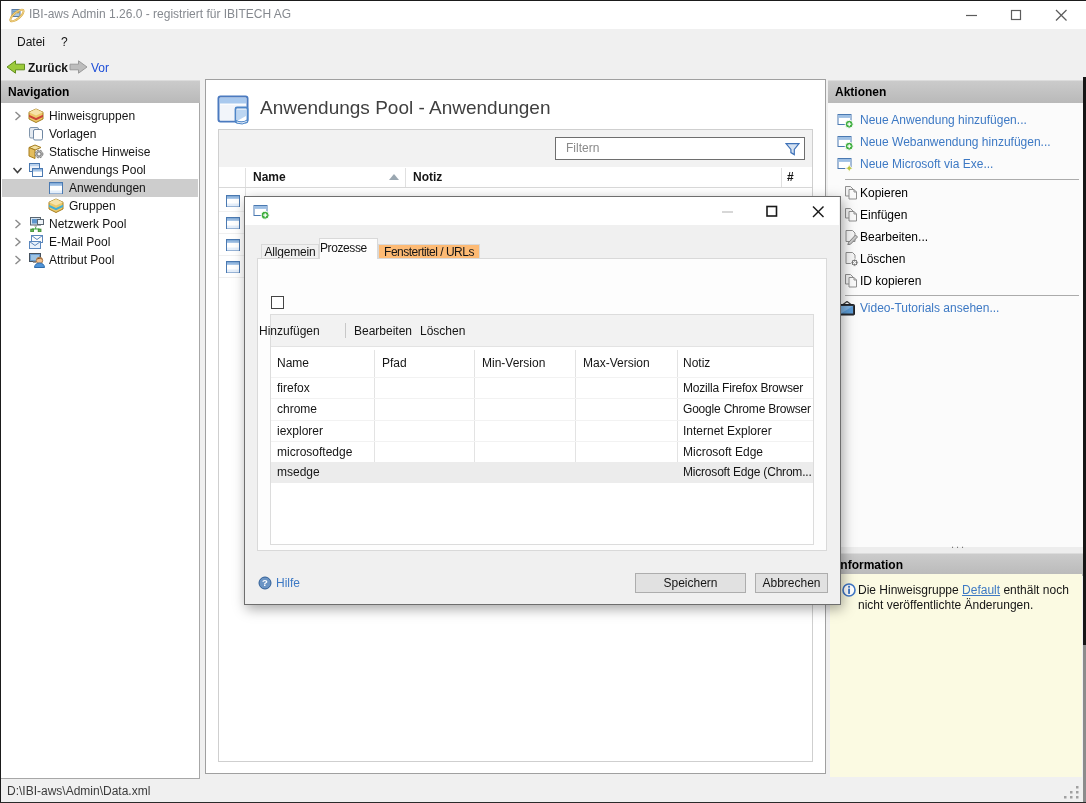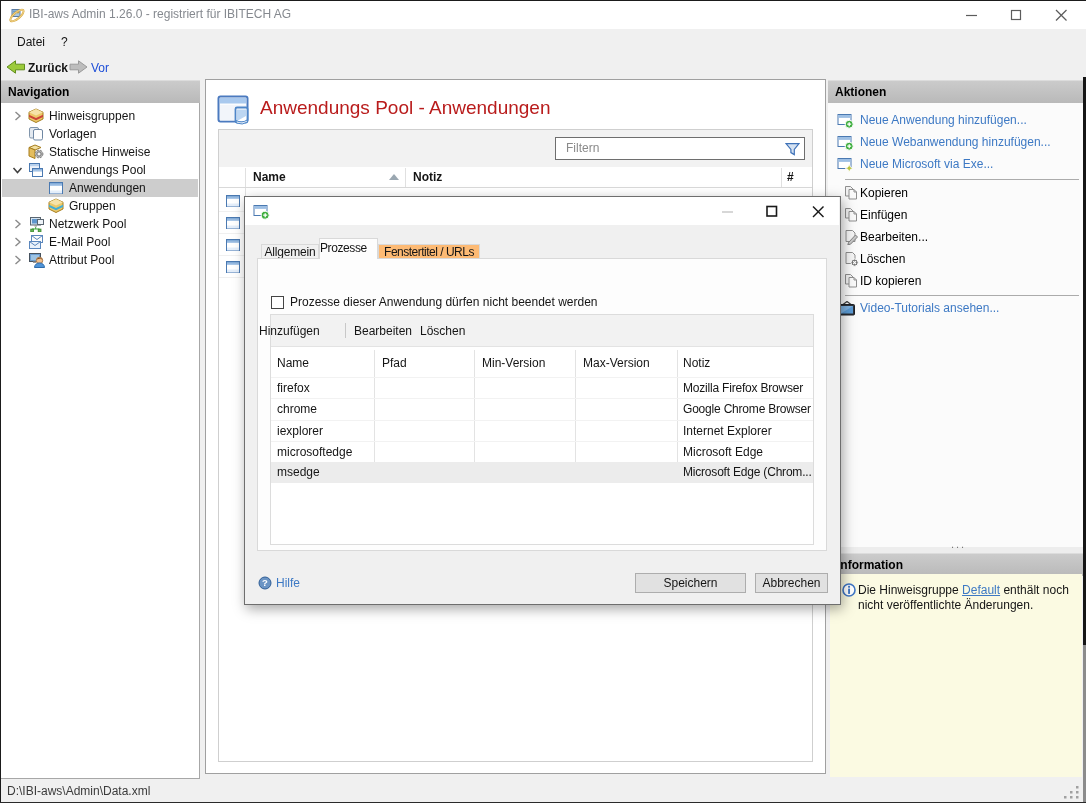--- a/index.html
+++ b/index.html
@@ -137,21 +137,21 @@
 <div class="ab" style="left:217px;top:94px">
 <svg width="34" height="33" viewBox="0 0 34 33">
 <rect x="1.5" y="2.5" width="29" height="25" rx="2" fill="#fbfcfe" stroke="#4b7abf" stroke-width="2"></rect>
 <rect x="3" y="4" width="26" height="5.5" fill="#a9c9ee"></rect>
 <rect x="3" y="11" width="26" height="15.5" fill="#f2f5fa"></rect>
 <rect x="18.5" y="13.5" width="12" height="15" rx="1.5" fill="#fff" stroke="#4e86c8" stroke-width="1.8"></rect>
 <path d="M20,15.5 h9 v6.5 l-9,5 z" fill="#bcd6f2"></path>
 <path d="M19,26.5 q6,3 11,-0.5 l0.5,2 q-5,3.5 -11,1 z" fill="#e8f1fa" stroke="#4e86c8" stroke-width="1"></path>
 </svg>
   </div>
-<div class="ab" style="left:260px;top:97px;font-size:19px;color:#b91c1c">Anwendungs Pool - Anwendungen</div>
+<div class="ab" style="left:260px;top:97px;font-size:19px;color:#404040">Anwendungs Pool - Anwendungen</div>
 
 <div class="ab" style="left:218px;top:129px;width:595px;height:633px;border:1px solid #cfcfcf;background:#fff;box-sizing:border-box"></div>
 <div class="ab" style="left:219px;top:130px;width:593px;height:37px;background:#f2f2f2"></div>
 <div class="ab" style="left:555px;top:137px;width:250px;height:23px;background:#fff;border:1px solid #6e6e6e;box-sizing:border-box"></div>
 <div class="ab" style="left:566px;top:137px;height:23px;line-height:22px;color:#8a8a8a">Filtern</div>
 <div class="ab" style="left:785px;top:142px">
 <svg width="15" height="14" viewBox="0 0 15 14">
 <path d="M1,1.6 H14 L9.3,7.4 V12.6 L5.9,10.6 V7.4 Z" fill="#d5e2f2" stroke="#3f72b8" stroke-width="1.2"></path>
 </svg>
   </div>
@@ -306,21 +306,20 @@
 <line x1="98" y1="9.5" x2="108.5" y2="20" stroke="#191919" stroke-width="1.4"></line>
 <line x1="108.5" y1="9.5" x2="98" y2="20" stroke="#191919" stroke-width="1.4"></line>
 </svg>
 
 <div class="ab" style="left:16px;top:47px;width:58px;height:15px;background:#f0f0f0;border:1px solid #d9d9d9;border-bottom:none;box-sizing:border-box;text-align:center;line-height:15px;letter-spacing:-0.2px">Allgemein</div>
 <div class="ab" style="left:133px;top:47px;width:102px;height:14px;background:#fdba74;border:1px solid #d9d9d9;border-bottom:none;box-sizing:border-box;text-align:center;line-height:15px;white-space:nowrap;letter-spacing:-0.5px">Fenstertitel / URLs</div>
 
 <div class="ab" style="left:12px;top:61px;width:570px;height:293px;background:#fdfdfd;border:1px solid #d9d9d9;box-sizing:border-box"></div>
 <div class="ab" style="left:74px;top:41px;width:59px;height:21px;background:#fdfdfd;border:1px solid #d9d9d9;border-bottom:none;box-sizing:border-box;text-align:left;line-height:19px;letter-spacing:-0.4px">Prozesse</div>
 <div class="ab" style="left:26px;top:99px;width:13px;height:13px;background:#fff;border:1px solid #454545;box-sizing:border-box"></div>
-<div class="ab" style="left:45px;top:98px;height:15px;line-height:15px">Prozesse dieser Anwendung dürfen nicht beendet werden</div>
 
 <div class="ab" style="left:25px;top:117px;width:544px;height:231px;border:1px solid #dcdcdc;background:#fff;box-sizing:border-box"></div>
 <div class="ab" style="left:26px;top:118px;width:542px;height:32px;background:#f2f2f2;border-bottom:1px solid #e3e3e3;box-sizing:border-box"></div>
 <div class="ab" style="left:14px;top:125px;height:18px;line-height:18px">Hinzufügen</div>
 <div class="ab" style="left:100px;top:126px;width:1px;height:15px;background:#c8c8c8"></div>
 <div class="ab" style="left:109px;top:125px;height:18px;line-height:18px">Bearbeiten</div>
 <div class="ab" style="left:175px;top:125px;height:18px;line-height:18px">Löschen</div>
 
 <div class="ab" style="left:32px;top:157px;height:18px;line-height:18px">Name</div>
 <div class="ab" style="left:137px;top:157px;height:18px;line-height:18px">Pfad</div>

